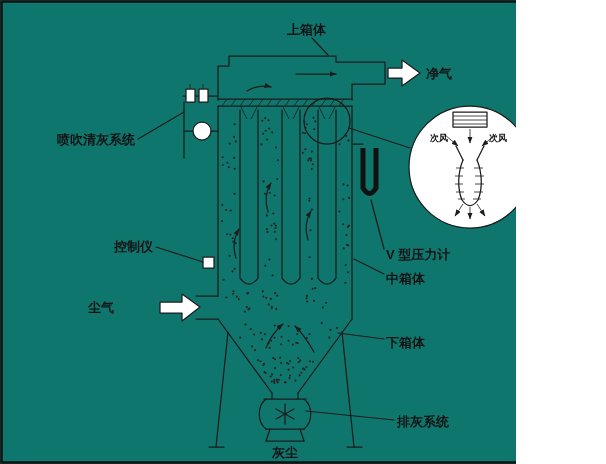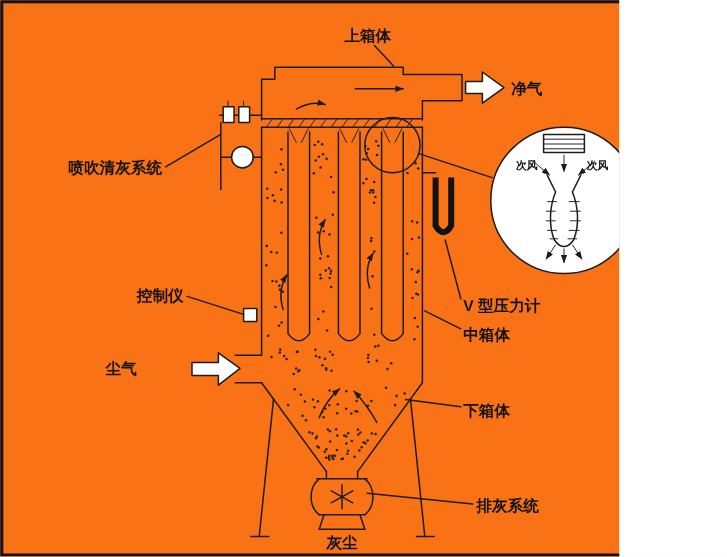--- a/index.html
+++ b/index.html
@@ -1,16 +1,16 @@
 <!DOCTYPE html>
 <html><head>
 <meta charset="utf-8">
 <style>
   html,body{margin:0;padding:0;background:#ffffff;}
-  .page{position:relative;width:516px;height:464px;background:#f97316;overflow:hidden;
+  .page{position:relative;width:516px;height:464px;background:#0f766e;overflow:hidden;
         font-family:"Liberation Sans",sans-serif;}
   svg{position:absolute;left:0;top:0;}
   .ln{stroke:#1c1c1c;stroke-width:1.25;fill:none;stroke-linecap:round;stroke-linejoin:round;}
   .thick{stroke:#111;stroke-width:5;fill:none;stroke-linecap:butt;}
   .fw{fill:#ffffff;}
   .thin{stroke:#1c1c1c;stroke-width:0.8;fill:none;}
   text.lbl{font-family:"Liberation Sans",sans-serif;font-size:13px;font-weight:600;fill:#141414;}
   text.lbl-sm{font-family:"Liberation Sans",sans-serif;font-size:9px;font-weight:600;fill:#141414;}
 </style>
 </head>

